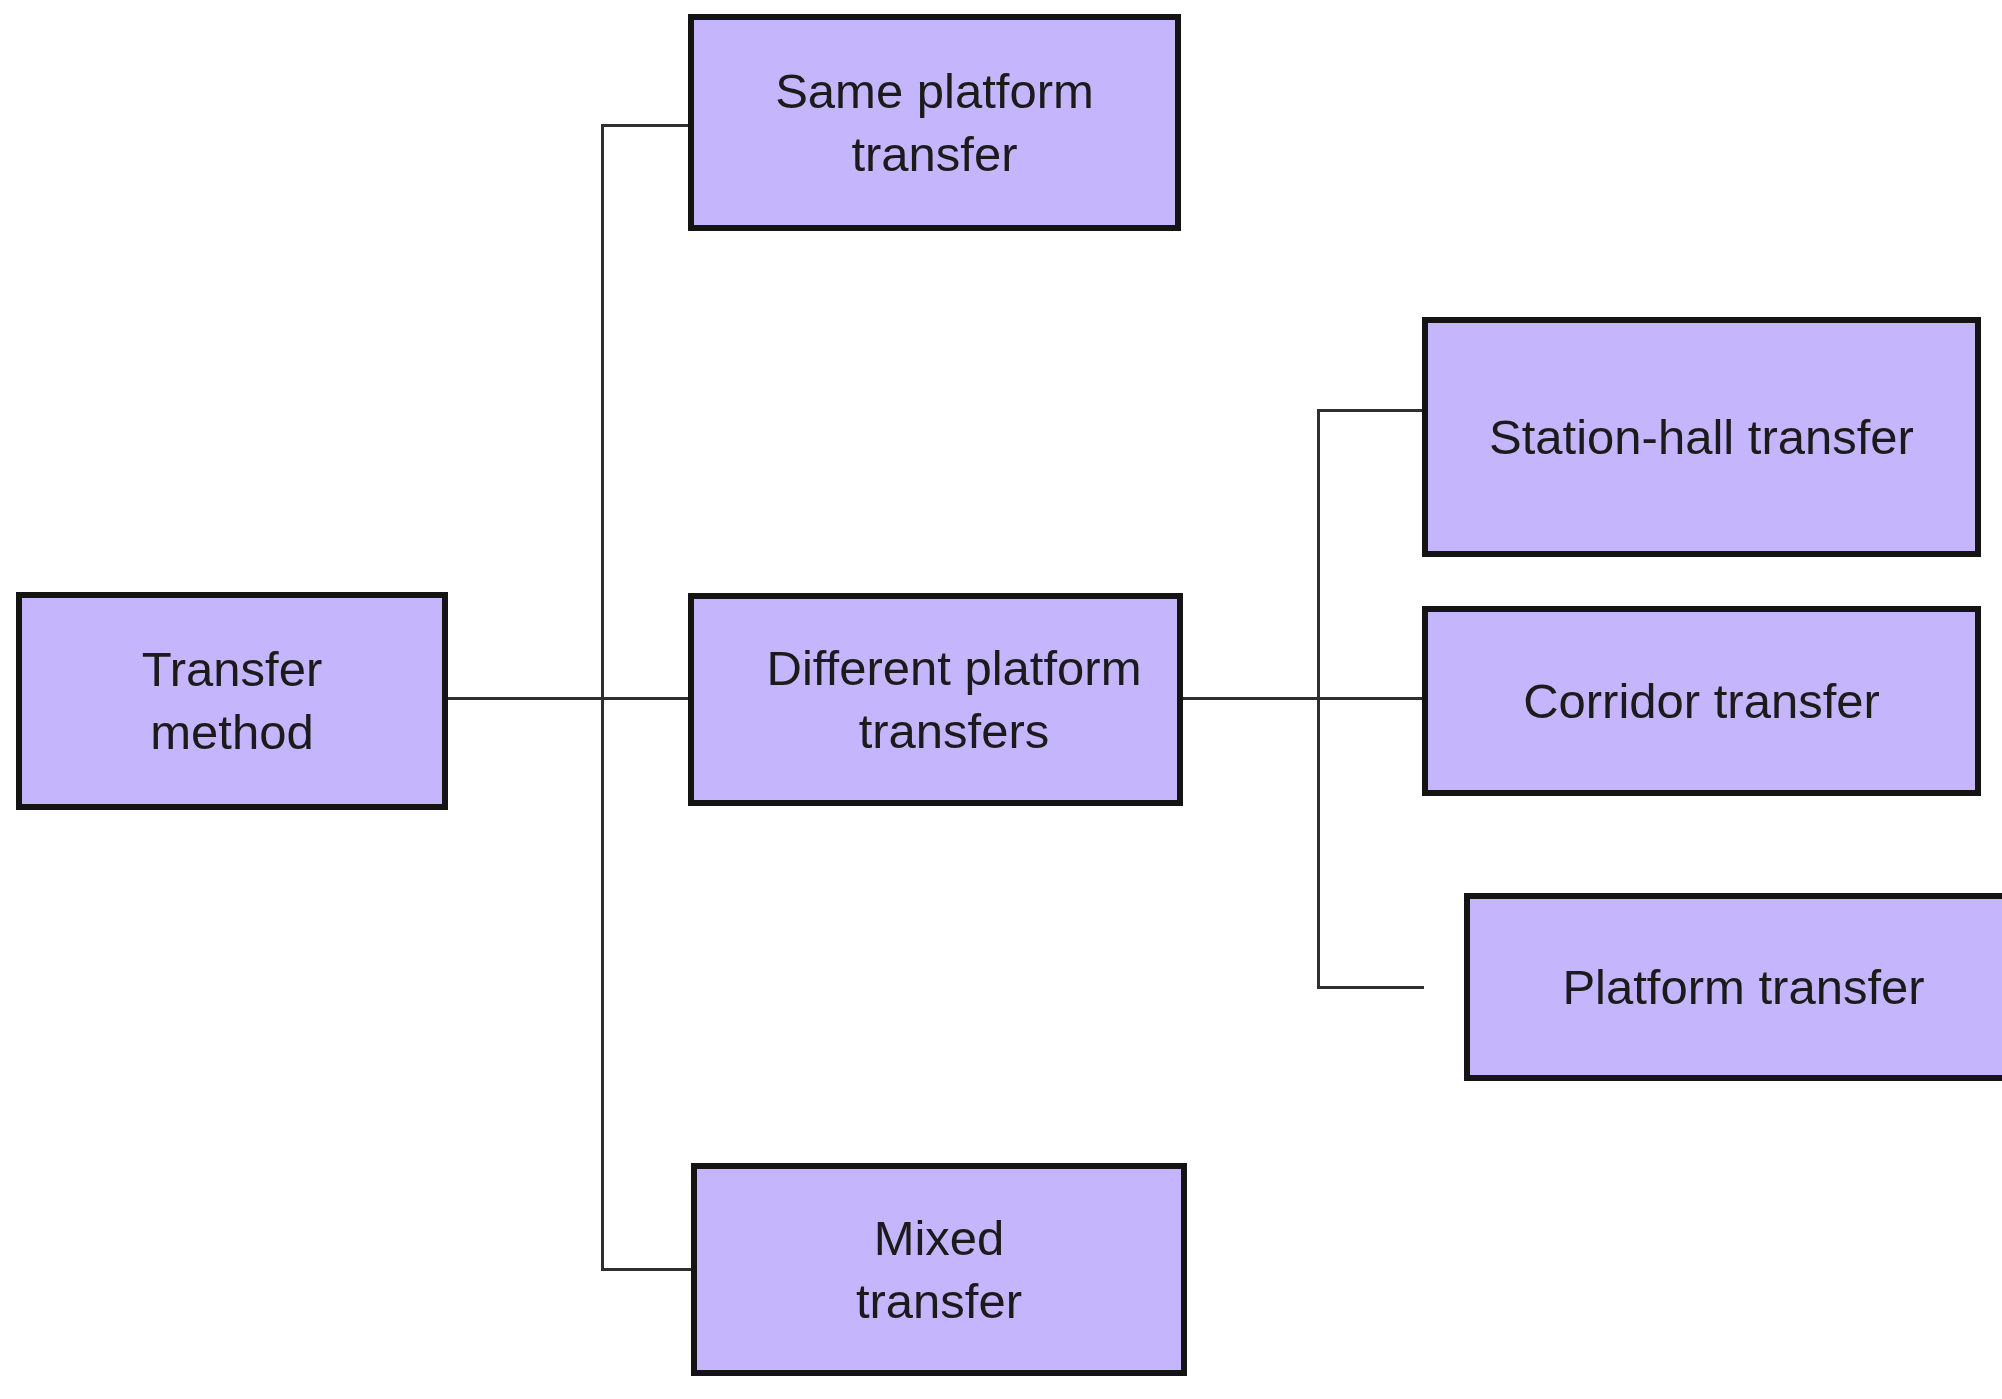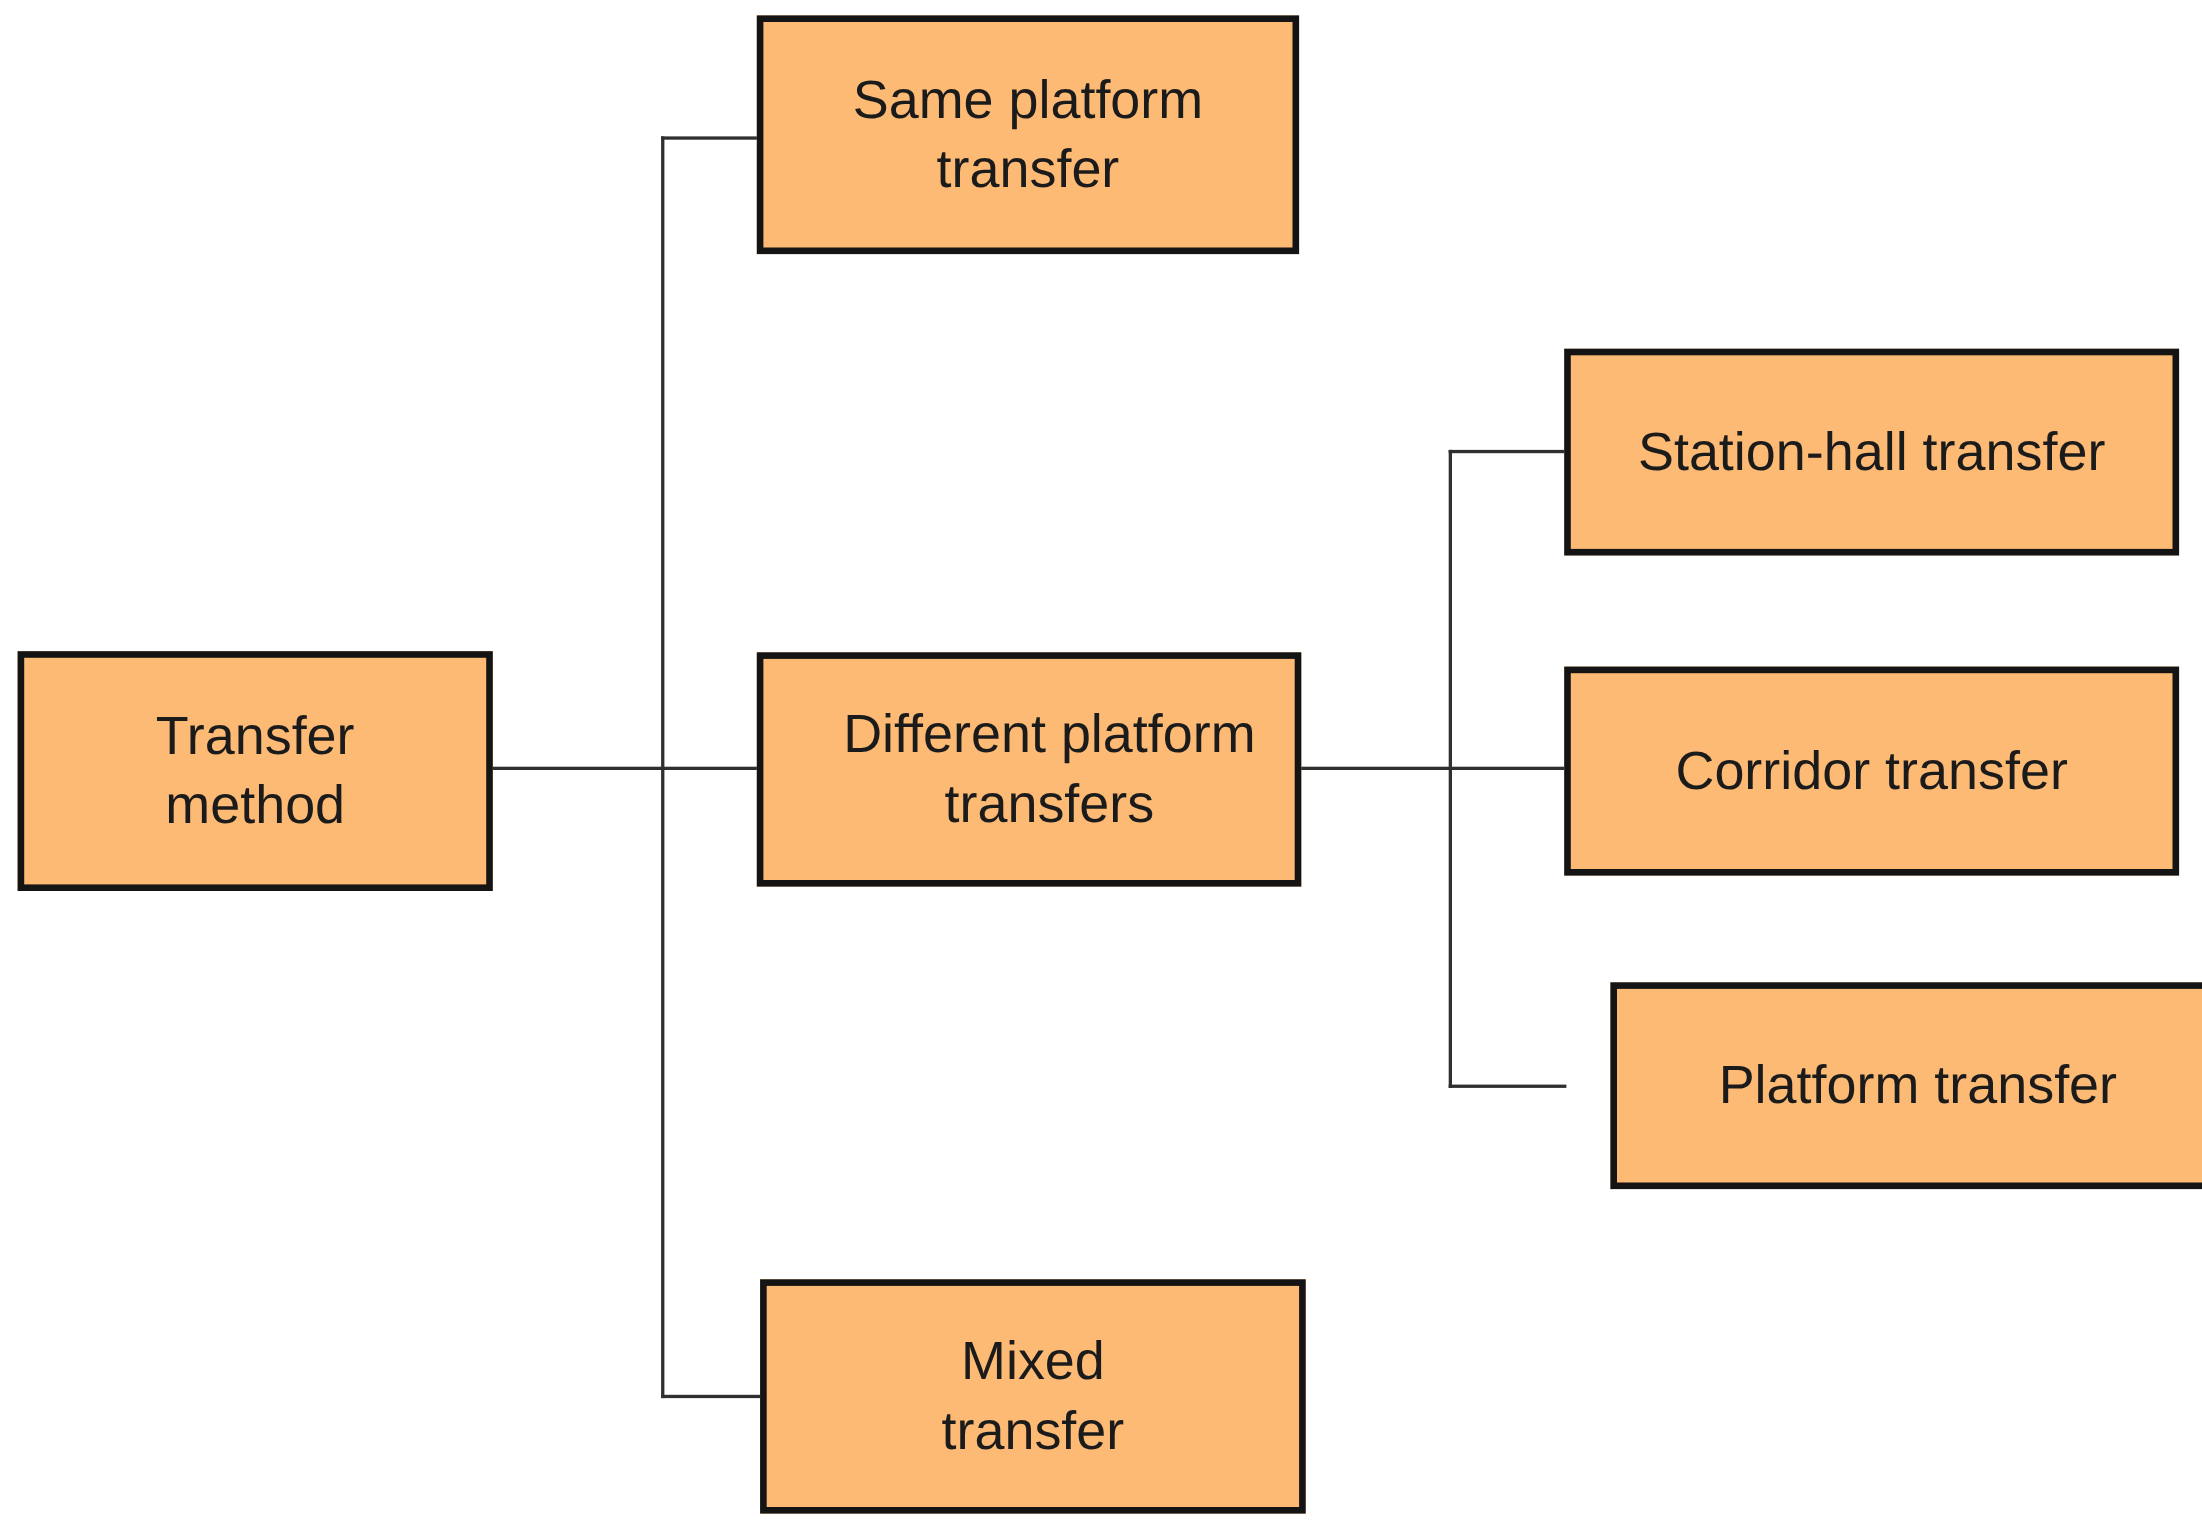--- a/index.html
+++ b/index.html
@@ -12,21 +12,21 @@
     width: 2002px;
     height: 1399px;
     background: #ffffff;
     font-family: "Liberation Sans", sans-serif;
     overflow: hidden;
   }
   .node {
     position: absolute;
     box-sizing: border-box;
     border: 6px solid #141414;
-    background: #fdba74;
+    background: #c4b5fd;
     display: flex;
     align-items: center;
     justify-content: center;
     text-align: center;
     white-space: pre-line;
     font-size: 49px;
     line-height: 1.28;
     color: #1b1b1b;
   }
   .line {
@@ -34,21 +34,21 @@
     background: #2f2f2f;
   }
   .h { height: 3px; }
   .v { width: 3px; }
 
   
   .n-root      { left: 16px;   top: 592px;  width: 432px; height: 218px; }
   .n-same      { left: 688px;  top: 14px;   width: 493px; height: 217px; }
   .n-diff      { left: 688px;  top: 593px;  width: 495px; height: 213px; padding-left: 37px; }
   .n-mixed     { left: 691px;  top: 1163px; width: 496px; height: 213px; }
-  .n-station   { left: 1422px; top: 317px;  width: 559px; height: 188px; text-align: right; }
+  .n-station   { left: 1422px; top: 317px;  width: 559px; height: 240px; text-align: right; }
   .n-corridor  { left: 1422px; top: 606px;  width: 559px; height: 190px; }
   .n-platform  { left: 1464px; top: 893px;  width: 559px; height: 188px; }
 
   
   .l-root-h     { left: 446px;  top: 697px;  width: 244px; }
   .l-trunk-v    { left: 601px;  top: 124px;  height: 1147px; }
   .l-same-h     { left: 601px;  top: 124px;  width: 89px; }
   .l-mixed-h    { left: 601px;  top: 1268px; width: 92px; }
   .l-diff-h     { left: 1181px; top: 697px;  width: 243px; }
   .l-rtrunk-v   { left: 1317px; top: 409px;  height: 580px; }

